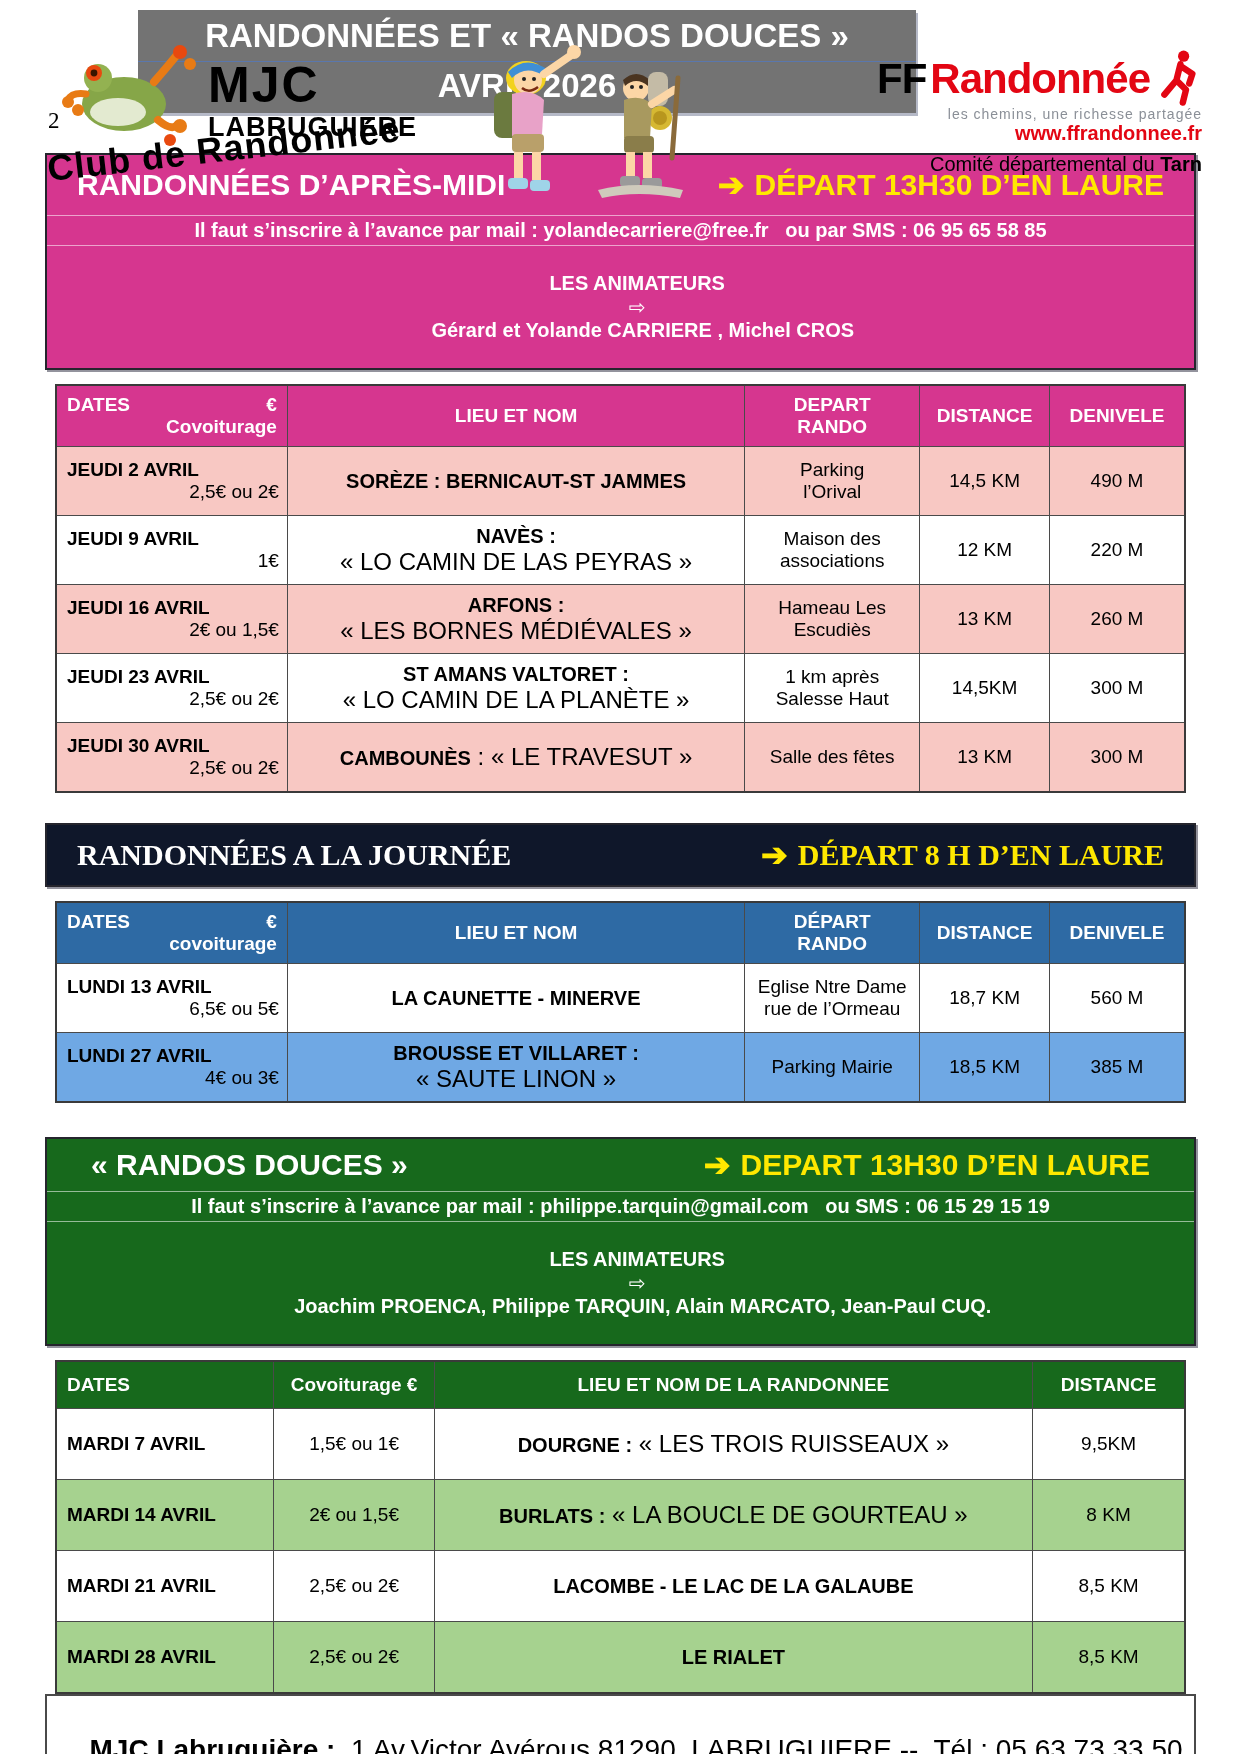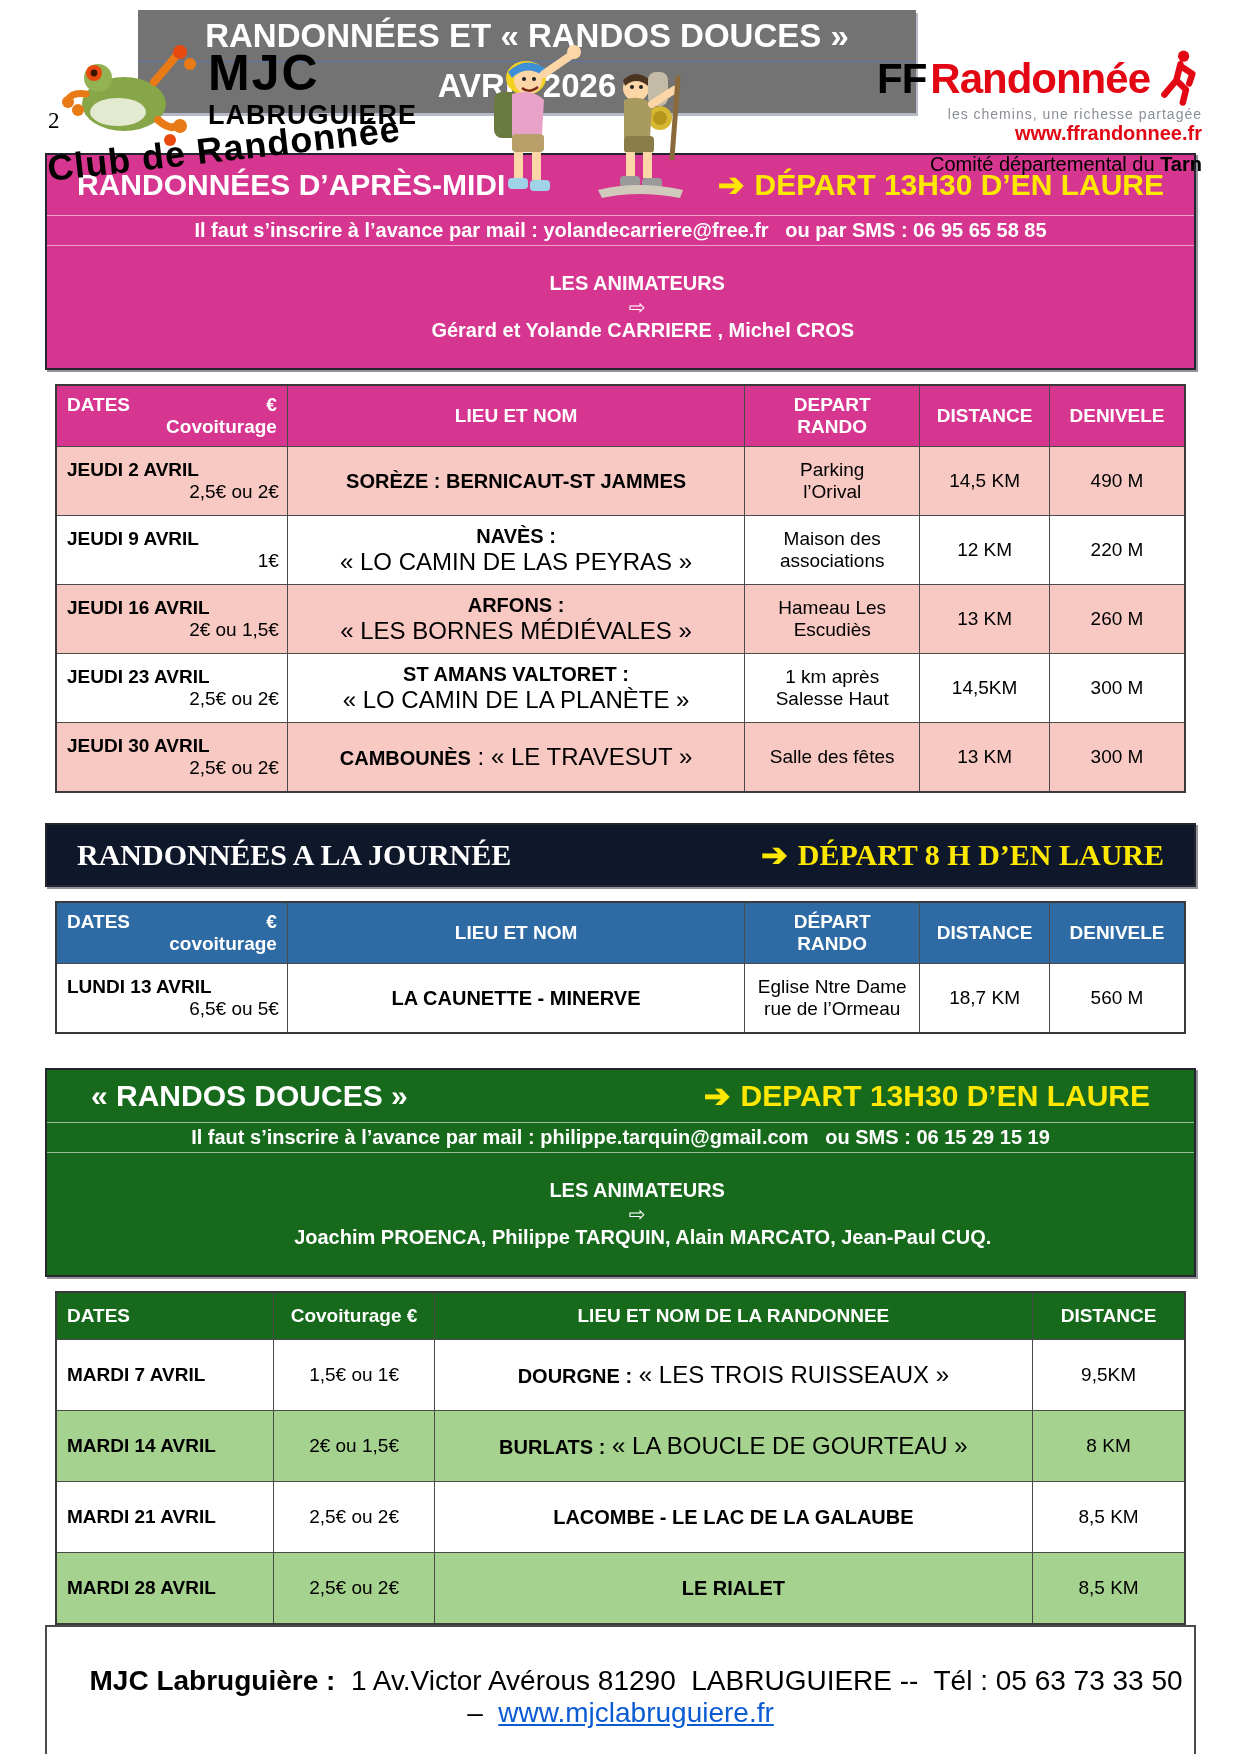--- a/index.html
+++ b/index.html
@@ -3,21 +3,21 @@
 <meta charset="utf-8">
 <style>
   html,body{margin:0;padding:0;background:#e8e8e8;}
   .page{width:1241px;height:1754px;background:#fff;margin:0 auto;position:relative;
         font-family:"Liberation Sans",sans-serif;color:#000;display:flex;flex-direction:column;overflow:hidden;}
 
   
   .hdr{position:relative;height:232px;}
   .page-num{position:absolute;left:48px;top:108px;font-family:"Liberation Serif",serif;font-size:23px;}
   .frog{position:absolute;left:58px;top:42px;}
-  .mjc-block{position:absolute;left:208px;top:48px;line-height:1;}
+  .mjc-block{position:absolute;left:208px;top:60px;line-height:1;}
   .mjc-top{font-size:50px;font-weight:800;letter-spacing:2px;}
   .mjc-bottom{font-size:27px;font-weight:800;letter-spacing:1px;margin-top:4px;}
   .club{position:absolute;left:50px;top:148px;font-size:36px;font-weight:800;
         transform:rotate(-6.5deg);transform-origin:left bottom;letter-spacing:1px;white-space:nowrap;}
   .hikers{position:absolute;left:448px;top:30px;}
   .ffblock{position:absolute;left:772px;top:48px;width:430px;text-align:right;}
   .ffline{display:flex;align-items:center;justify-content:flex-end;gap:4px;}
   .ff-ff{color:#000000;font-size:42px;font-weight:800;letter-spacing:-1px;}
   .ff-rando{color:#e30613;font-size:42px;font-weight:800;letter-spacing:-1px;}
   .ff-tagline{color:#8a8f97;font-size:14px;margin-top:-4px;letter-spacing:1px;}
@@ -369,20 +369,39 @@
               <div>Eglise Ntre Dame</div>
               <div>rue de l’Ormeau</div>
             </td>
             <td>
               <div>18,7 KM</div>
             </td>
             <td>
               <div>560 M</div>
             </td>
           </tr>
+          <tr class="shaded">
+            <td class="date-td">
+              <div class="d-main">LUNDI 27 AVRIL</div>
+              <div class="d-fee">4€ ou 3€</div>
+            </td>
+            <td>
+              <div class="lb">BROUSSE ET VILLARET :</div>
+              <div class="lr">« SAUTE LINON »</div>
+            </td>
+            <td>
+              <div>Parking Mairie</div>
+            </td>
+            <td>
+              <div>18,5 KM</div>
+            </td>
+            <td>
+              <div>385 M</div>
+            </td>
+          </tr>
         </tbody>
       </table>
     </div>
 
   <div class="banner green">
     <div class="b-r1">
       <span>« RANDOS DOUCES  »</span>
       <span class="b-depart">
         <span class="b-arrow">➔</span>
         <span>DEPART 13H30 D’EN LAURE</span>

